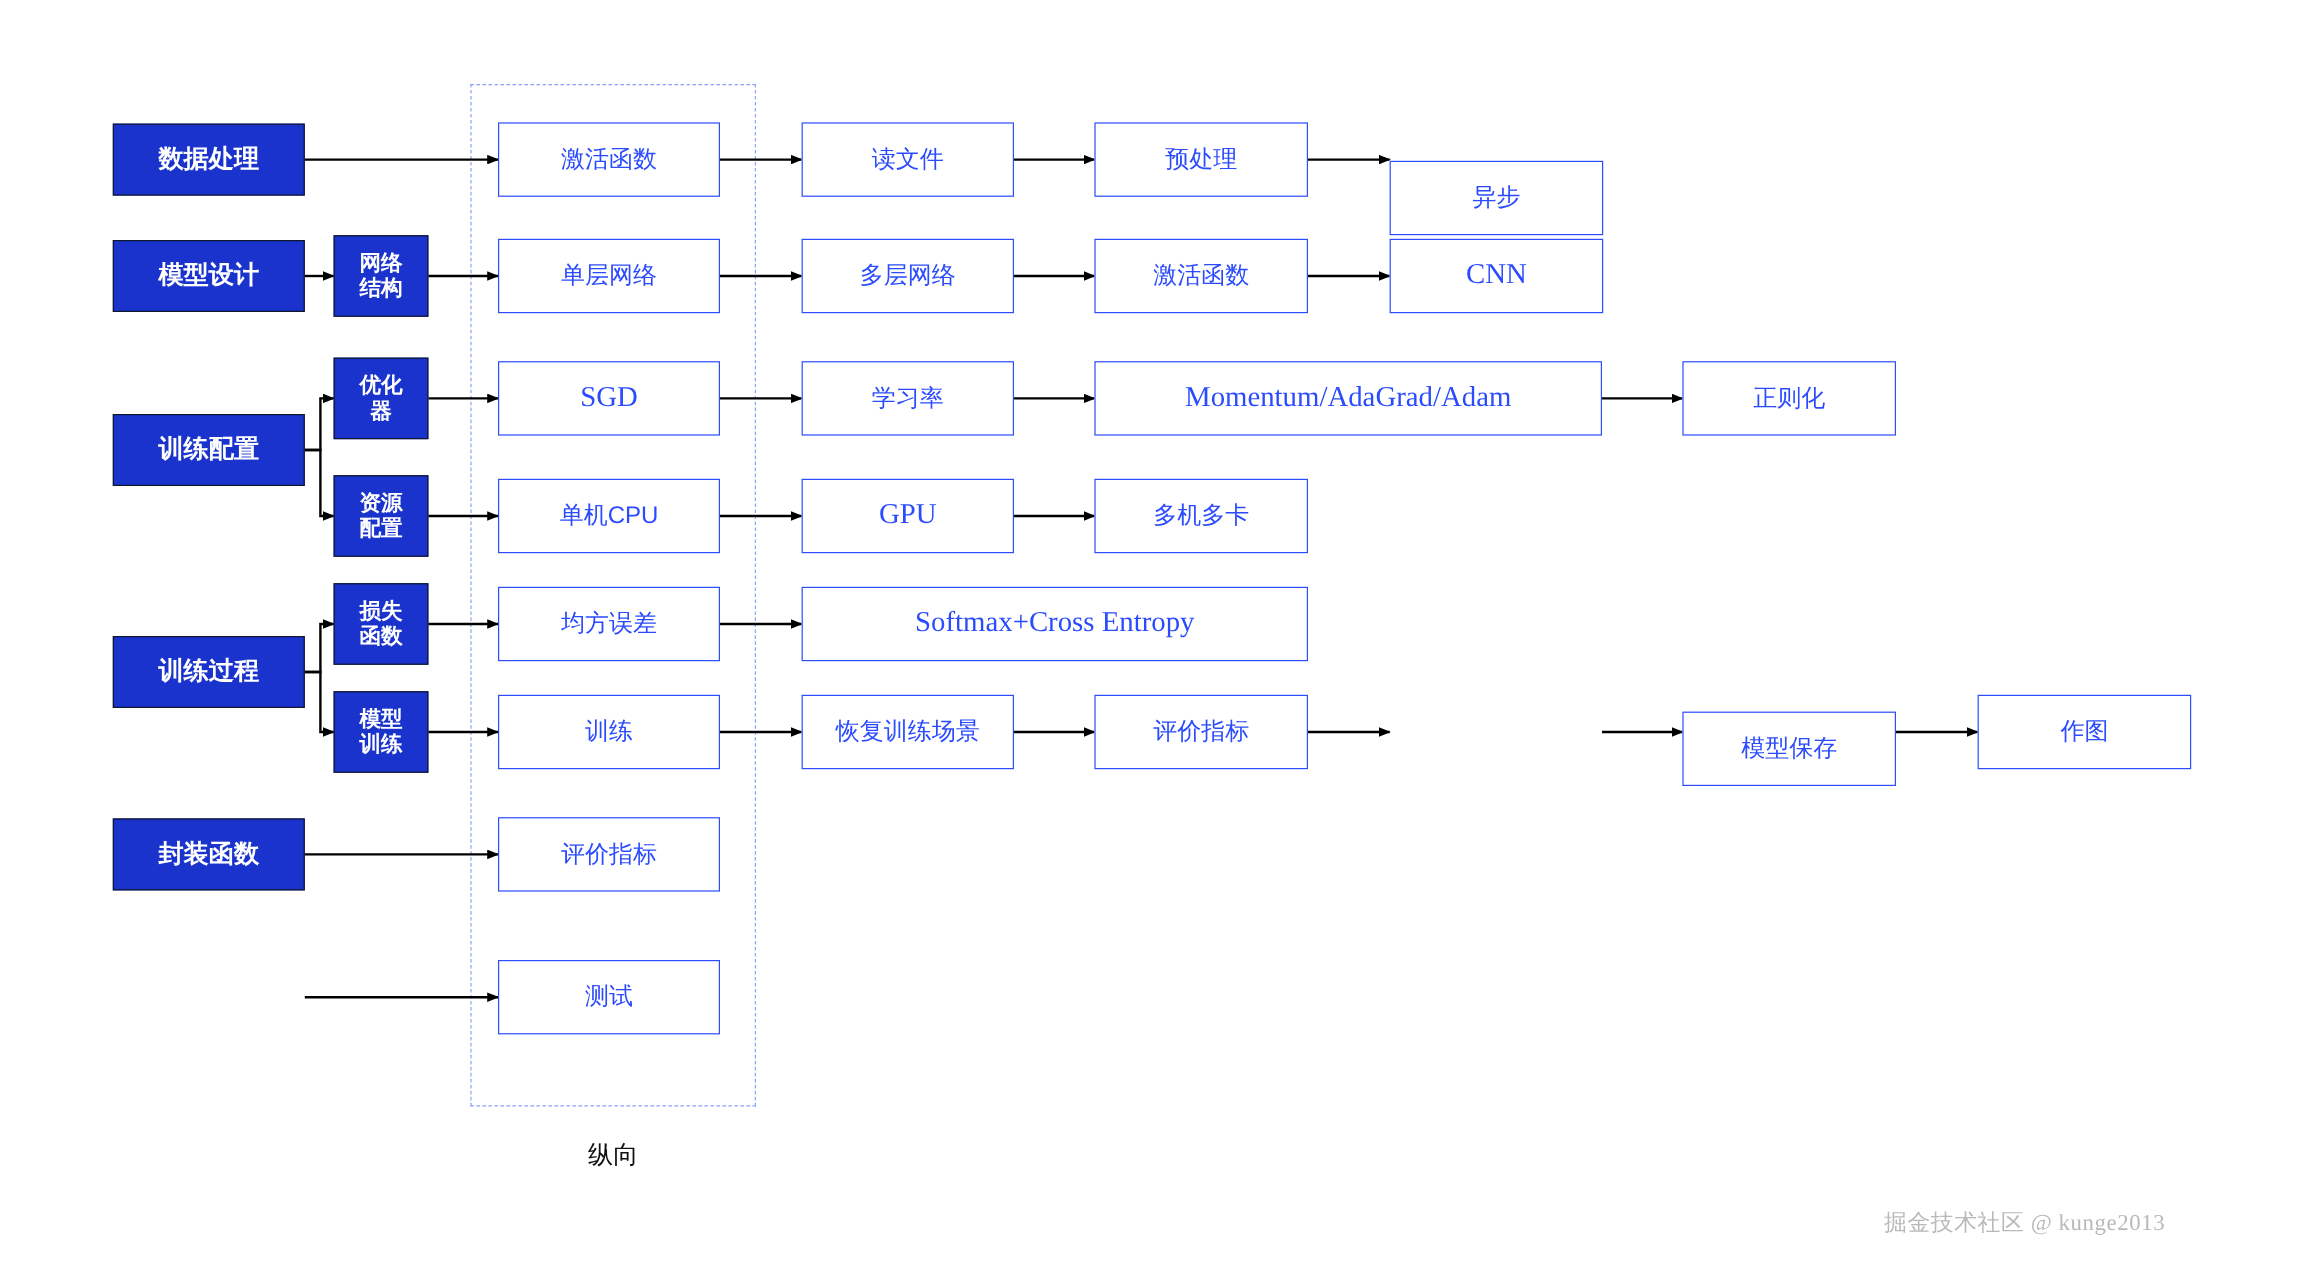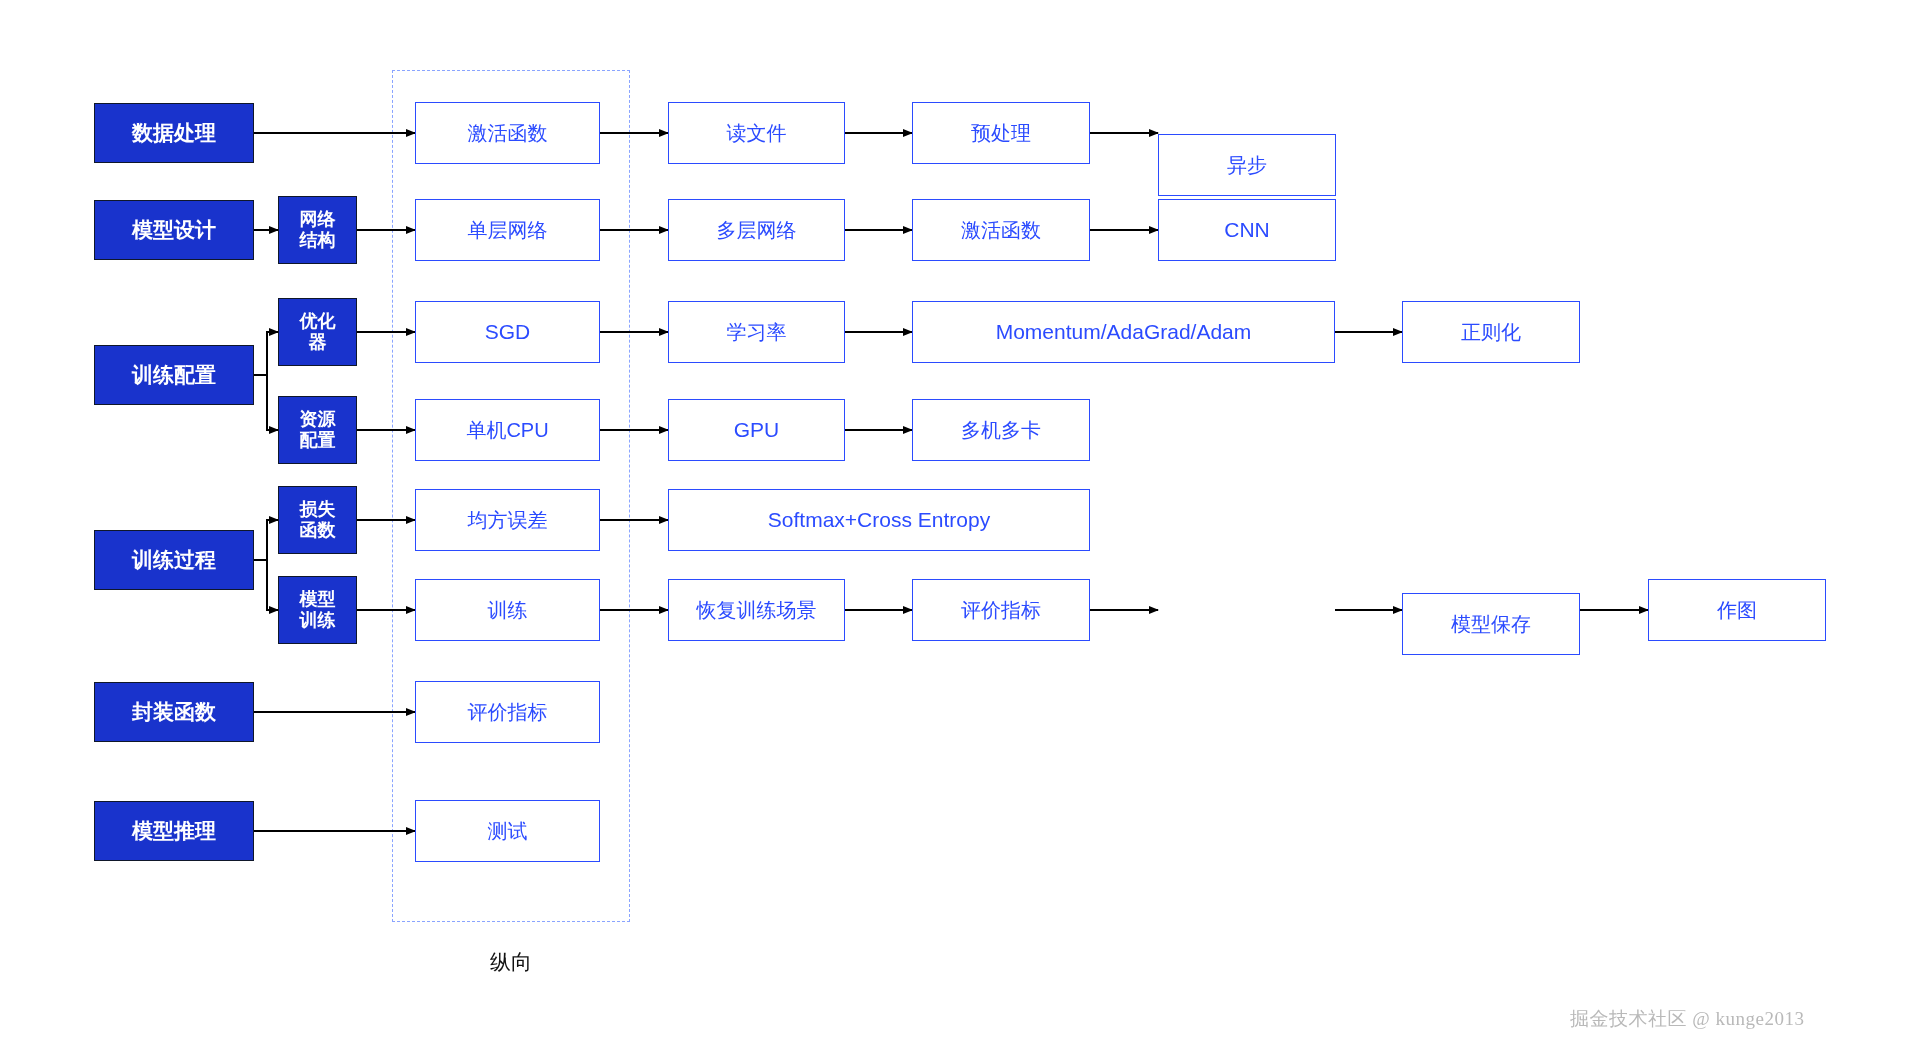--- a/index.html
+++ b/index.html
@@ -42,22 +42,22 @@
     font-size: 18px;
     font-weight: 600;
   }
   .node.outline {
     background: #ffffff;
     border: 1.5px solid #2b4bff;
     color: #2b4bff;
     font-size: 20px;
   }
   .node.outline.serif {
-    font-family: Liberation Sans, sans-serif;
-    font-size: 21px;
+    font-family: Liberation Serif, serif;
+    font-size: 24px;
   }
   .dashed-group {
     position: absolute;
     border: 1.5px dashed #8aa4ff;
     background: transparent;
     box-sizing: border-box;
   }
   .group-label {
     position: absolute;
     font-size: 21px;
@@ -136,21 +136,20 @@
   <div class="node filled" style="left:94px; top:103px; width:160px; height:60px;">数据处理</div>
 
   <div class="node filled" style="left:94px; top:200px; width:160px; height:60px;">模型设计</div>
 
   <div class="node filled" style="left:94px; top:345px; width:160px; height:60px;">训练配置</div>
 
   <div class="node filled" style="left:94px; top:530px; width:160px; height:60px;">训练过程</div>
 
   <div class="node filled" style="left:94px; top:682px; width:160px; height:60px;">封装函数</div>
 
-  <div class="node filled" style="left:94px; top:801px; width:160px; height:60px;">模型推理</div>
 
   <div class="node filled small" style="left:278px; top:196px; width:79px; height:68px;">网络
 结构</div>
 
   <div class="node filled small" style="left:278px; top:298px; width:79px; height:68px;">优化
 器</div>
 
   <div class="node filled small" style="left:278px; top:396px; width:79px; height:68px;">资源
 配置</div>
 

